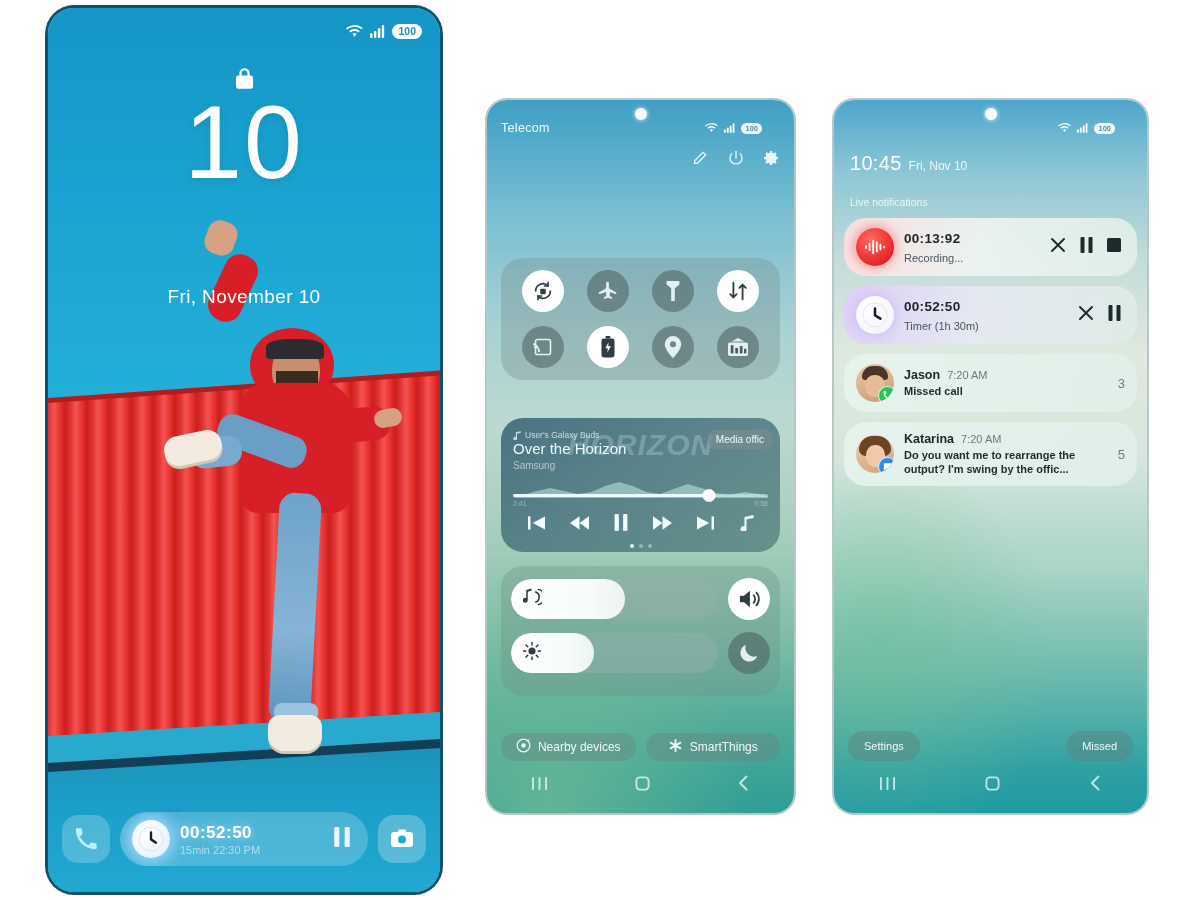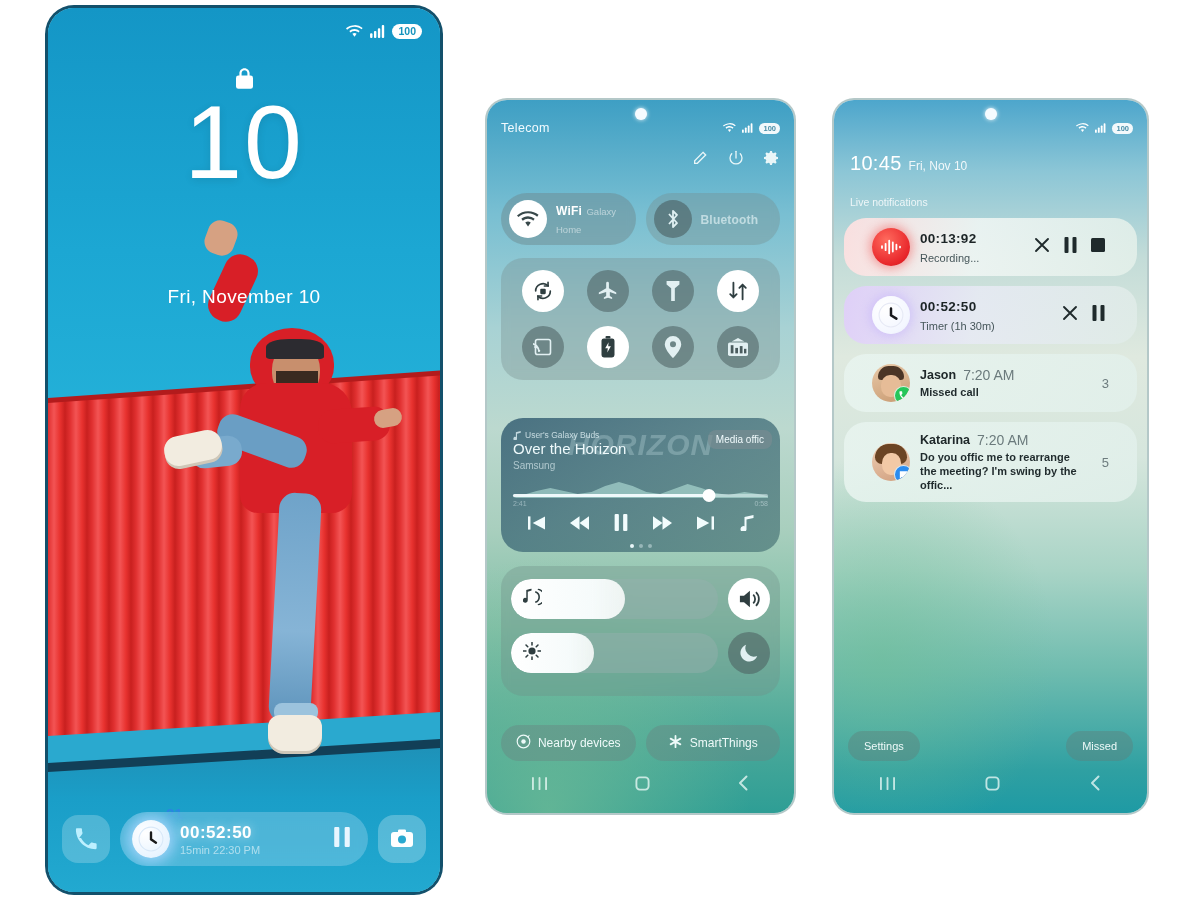--- a/index.html
+++ b/index.html
@@ -208,21 +208,21 @@
         #6fbcaf 80%,
         #2fa0a2 94%,
         #1e9aa4 100%);
   }
   .camhole{
     position:absolute; left:50%; top:8px; transform:translateX(-50%);
     width:12px; height:12px; border-radius:50%;
     background:#f5fbff; box-shadow:0 0 4px rgba(255,255,255,.9);
   }
   .status-row{
-    position:absolute; top:19px; left:14px; right:14px;
+    position:absolute; top:19px; left:14px; right:32px;
     display:flex; align-items:center; color:#fff;gap:41px;
   }
   .carrier{ font-size:12.5px; color:#f2fbff; letter-spacing:.3px; }
   .status-icons{ margin-left:auto; display:flex; align-items:center; gap:6px; }
   .batt-pill-sm{
     background:rgba(255,255,255,.92); color:#4a8fa8;
     font-size:7.5px; font-weight:bold; border-radius:7px; padding:1px 4px; line-height:9px;
   }
 
   
@@ -337,39 +337,39 @@
     display:flex; align-items:center; justify-content:center;
   }
   .side-btn.on{ background:#ffffff; color:#2f3e40; }
   .side-btn.off{ background:rgba(74,92,94,.55); color:#e2f0f2; }
 
   .qs-footer{
     position:absolute; left:14px; right:14px; bottom:52px;
     display:flex; gap:10px;
   }
   .pill-btn{
-    flex:1; height:36px; border-radius:18px;
+    flex:1; height:28px; border-radius:18px;
     background:rgba(104,132,128,.42);
     display:flex; align-items:center; justify-content:center; gap:7px;
     color:#eefaf9; font-size:12px;
   }
   .navbar{
     position:absolute; left:0; right:0; bottom:10px; height:36px;
     display:flex; align-items:center; justify-content:space-around;
     color:rgba(240,252,250,.75);
   }
 
   
   .n-head{ position:absolute; top:52px; left:16px; display:flex; align-items:baseline; gap:7px; }
   .n-time{ color:#ffffff; font-size:20px; letter-spacing:.3px; }
   .n-date{ color:rgba(255,255,255,.88); font-size:12px; }
   .n-section{ position:absolute; top:96px; left:16px; color:rgba(255,255,255,.82); font-size:10.5px; }
   .n-list{ position:absolute; top:118px; left:10px; right:10px; display:flex; flex-direction:column; gap:10px; }
   .n-card{
-    border-radius:22px; padding:10px 28px; display:flex; align-items:center; gap:10px;
+    border-radius:22px; padding:10px 12px; display:flex; align-items:center; gap:10px;
     min-height:58px; position:relative; overflow:hidden;
   }
   .n-card.rec{
     background:linear-gradient(100deg, rgba(255,224,224,.92) 0%, rgba(240,246,244,.88) 45%, rgba(228,240,234,.86) 100%);
   }
   .n-card.timer{
     background:linear-gradient(100deg, rgba(224,206,250,.92) 0%, rgba(231,234,244,.88) 45%, rgba(224,236,232,.86) 100%);
   }
   .n-card.msg{
     background:linear-gradient(100deg, rgba(232,244,239,.88) 0%, rgba(226,240,235,.85) 100%);
@@ -394,21 +394,21 @@
   .n-badge{
     position:absolute; right:-3px; bottom:-3px; width:19px; height:19px; border-radius:50%;
     display:flex; align-items:center; justify-content:center; color:#fff;
     border:1.5px solid rgba(245,250,248,.85);
   }
   .n-badge.call{ background:#25c65a; }
   .n-badge.sms{ background:#2b8cf0; }
   .n-body{ flex:1; min-width:0; }
   .n-row1{ display:flex; align-items:center; gap:7px; }
   .n-name{ color:#20292b; font-size:12.5px; font-weight:bold; }
-  .n-tstamp{ color:#6b7a7c; font-size:14px; }
+  .n-tstamp{ color:#6b7a7c; font-size:11px; }
   .n-big{ color:#1c2426; font-size:13.5px; font-weight:bold; letter-spacing:.3px; }
   .n-sub{ color:#46565a; font-size:11px; margin-top:6px; }
   .n-msg{ color:#1f2a2c; font-size:11px; line-height:14px; margin-top:2px;font-weight:bold; }
   .n-count{ color:#6d7c7e; font-size:13px; padding-left:6px; flex:0 0 auto; }
   .n-acts{ display:flex; align-items:center; gap:14px; color:#1f2a2c; flex:0 0 auto; padding-right:4px; }
 
   .n-footer{
     position:absolute; left:14px; right:14px; bottom:52px;
     display:flex; align-items:center; justify-content:space-between;
   }
@@ -554,45 +554,20 @@
           <path d="M18.4 5.6a9 9 0 1 1-12.8 0"></path>
         </svg>
     </span>
     <span>
       <svg width="16" height="16" viewBox="0 0 24 24" fill="currentColor">
           <path d="M12 8.2a3.8 3.8 0 1 0 0 7.6 3.8 3.8 0 0 0 0-7.6zm9 5.3v-3l-2.6-.5a6.9 6.9 0 0 0-.9-2.2l1.5-2.2-2.1-2.1-2.2 1.5a6.9 6.9 0 0 0-2.2-.9L12 1.5h-3l-.5 2.6a6.9 6.9 0 0 0-2.2.9L4.1 3.5 2 5.6l1.5 2.2a6.9 6.9 0 0 0-.9 2.2L0 10.5v3l2.6.5c.2.8.5 1.5.9 2.2L2 18.4l2.1 2.1 2.2-1.5c.7.4 1.4.7 2.2.9l.5 2.6h3l.5-2.6c.8-.2 1.5-.5 2.2-.9l2.2 1.5 2.1-2.1-1.5-2.2c.4-.7.7-1.4.9-2.2l2.6-.5z"></path>
         </svg>
     </span>
   </div>
 
-  <div class="qs-top-toggles">
-    <div class="big-toggle on">
-      <span class="bt-ic on">
-        <svg width="22" height="17" viewBox="0 0 24 18" fill="currentColor">
-            <path d="M12 16.5l3-4.2a5 5 0 0 0-6 0l3 4.2z"></path>
-            <path d="M12 8.2c2.2 0 4.2.8 5.7 2.1l1.6-2.1A11.6 11.6 0 0 0 12 5.4c-2.7 0-5.3 1-7.3 2.8l1.6 2.1A8.6 8.6 0 0 1 12 8.2z"></path>
-            <path d="M12 2.2c3.8 0 7.3 1.4 10 3.7l1.5-2A17.5 17.5 0 0 0 12 0C7.5 0 3.3 1.7 0 4.5L1.5 6.4C4.4 3.9 8 2.2 12 2.2z"></path>
-          </svg>
-      </span>
-      <span class="bt-text">
-        <span class="bt-title">WiFi</span>
-        <span class="bt-sub">Galaxy Home</span>
-      </span>
-    </div>
-    <div class="big-toggle">
-      <span class="bt-ic off">
-        <svg width="18" height="20" viewBox="0 0 14 20" fill="none" stroke="currentColor" stroke-width="1.8" stroke-linejoin="round">
-            <path d="M3 5l8 9-4 4V2l4 4-8 9"></path>
-          </svg>
-      </span>
-      <span class="bt-text">
-        <span class="bt-title dim">Bluetooth</span>
-      </span>
-    </div>
-  </div>
 
   <div class="qs-grid">
     <div class="tile on">
       <svg width="22" height="22" viewBox="0 0 24 24" fill="none" stroke="currentColor" stroke-width="1.8">
           <path d="M4 12a8 8 0 0 1 13.7-5.6M20 12a8 8 0 0 1-13.7 5.6" stroke-linecap="round"></path>
           <path d="M17.5 2.5v4h-4M6.5 21.5v-4h4" stroke-linecap="round"></path>
           <rect x="9" y="9.5" width="6" height="6" rx="1.2" fill="currentColor" stroke="none"></rect>
         </svg>
     </div>
     <div class="tile off">
@@ -911,21 +886,21 @@
           <svg width="10" height="10" viewBox="0 0 24 24" fill="#fff">
               <path d="M2 3h20v14H7l-5 4z"></path>
             </svg>
         </span>
       </div>
       <div class="n-body">
         <div class="n-row1">
           <span class="n-name">Katarina</span>
           <span class="n-tstamp">7:20 AM</span>
         </div>
-        <div class="n-msg">Do you offic me to rearrange the meeting? I'm swing by the offic...</div>
+        <div class="n-msg">Do you want me to rearrange the output? I'm swing by the offic...</div>
       </div>
       <div class="n-count">5</div>
     </div>
 
   </div>
 
   <div class="n-footer">
     <div class="n-fbtn">Settings</div>
     <div class="n-fbtn">Missed</div>
   </div>

